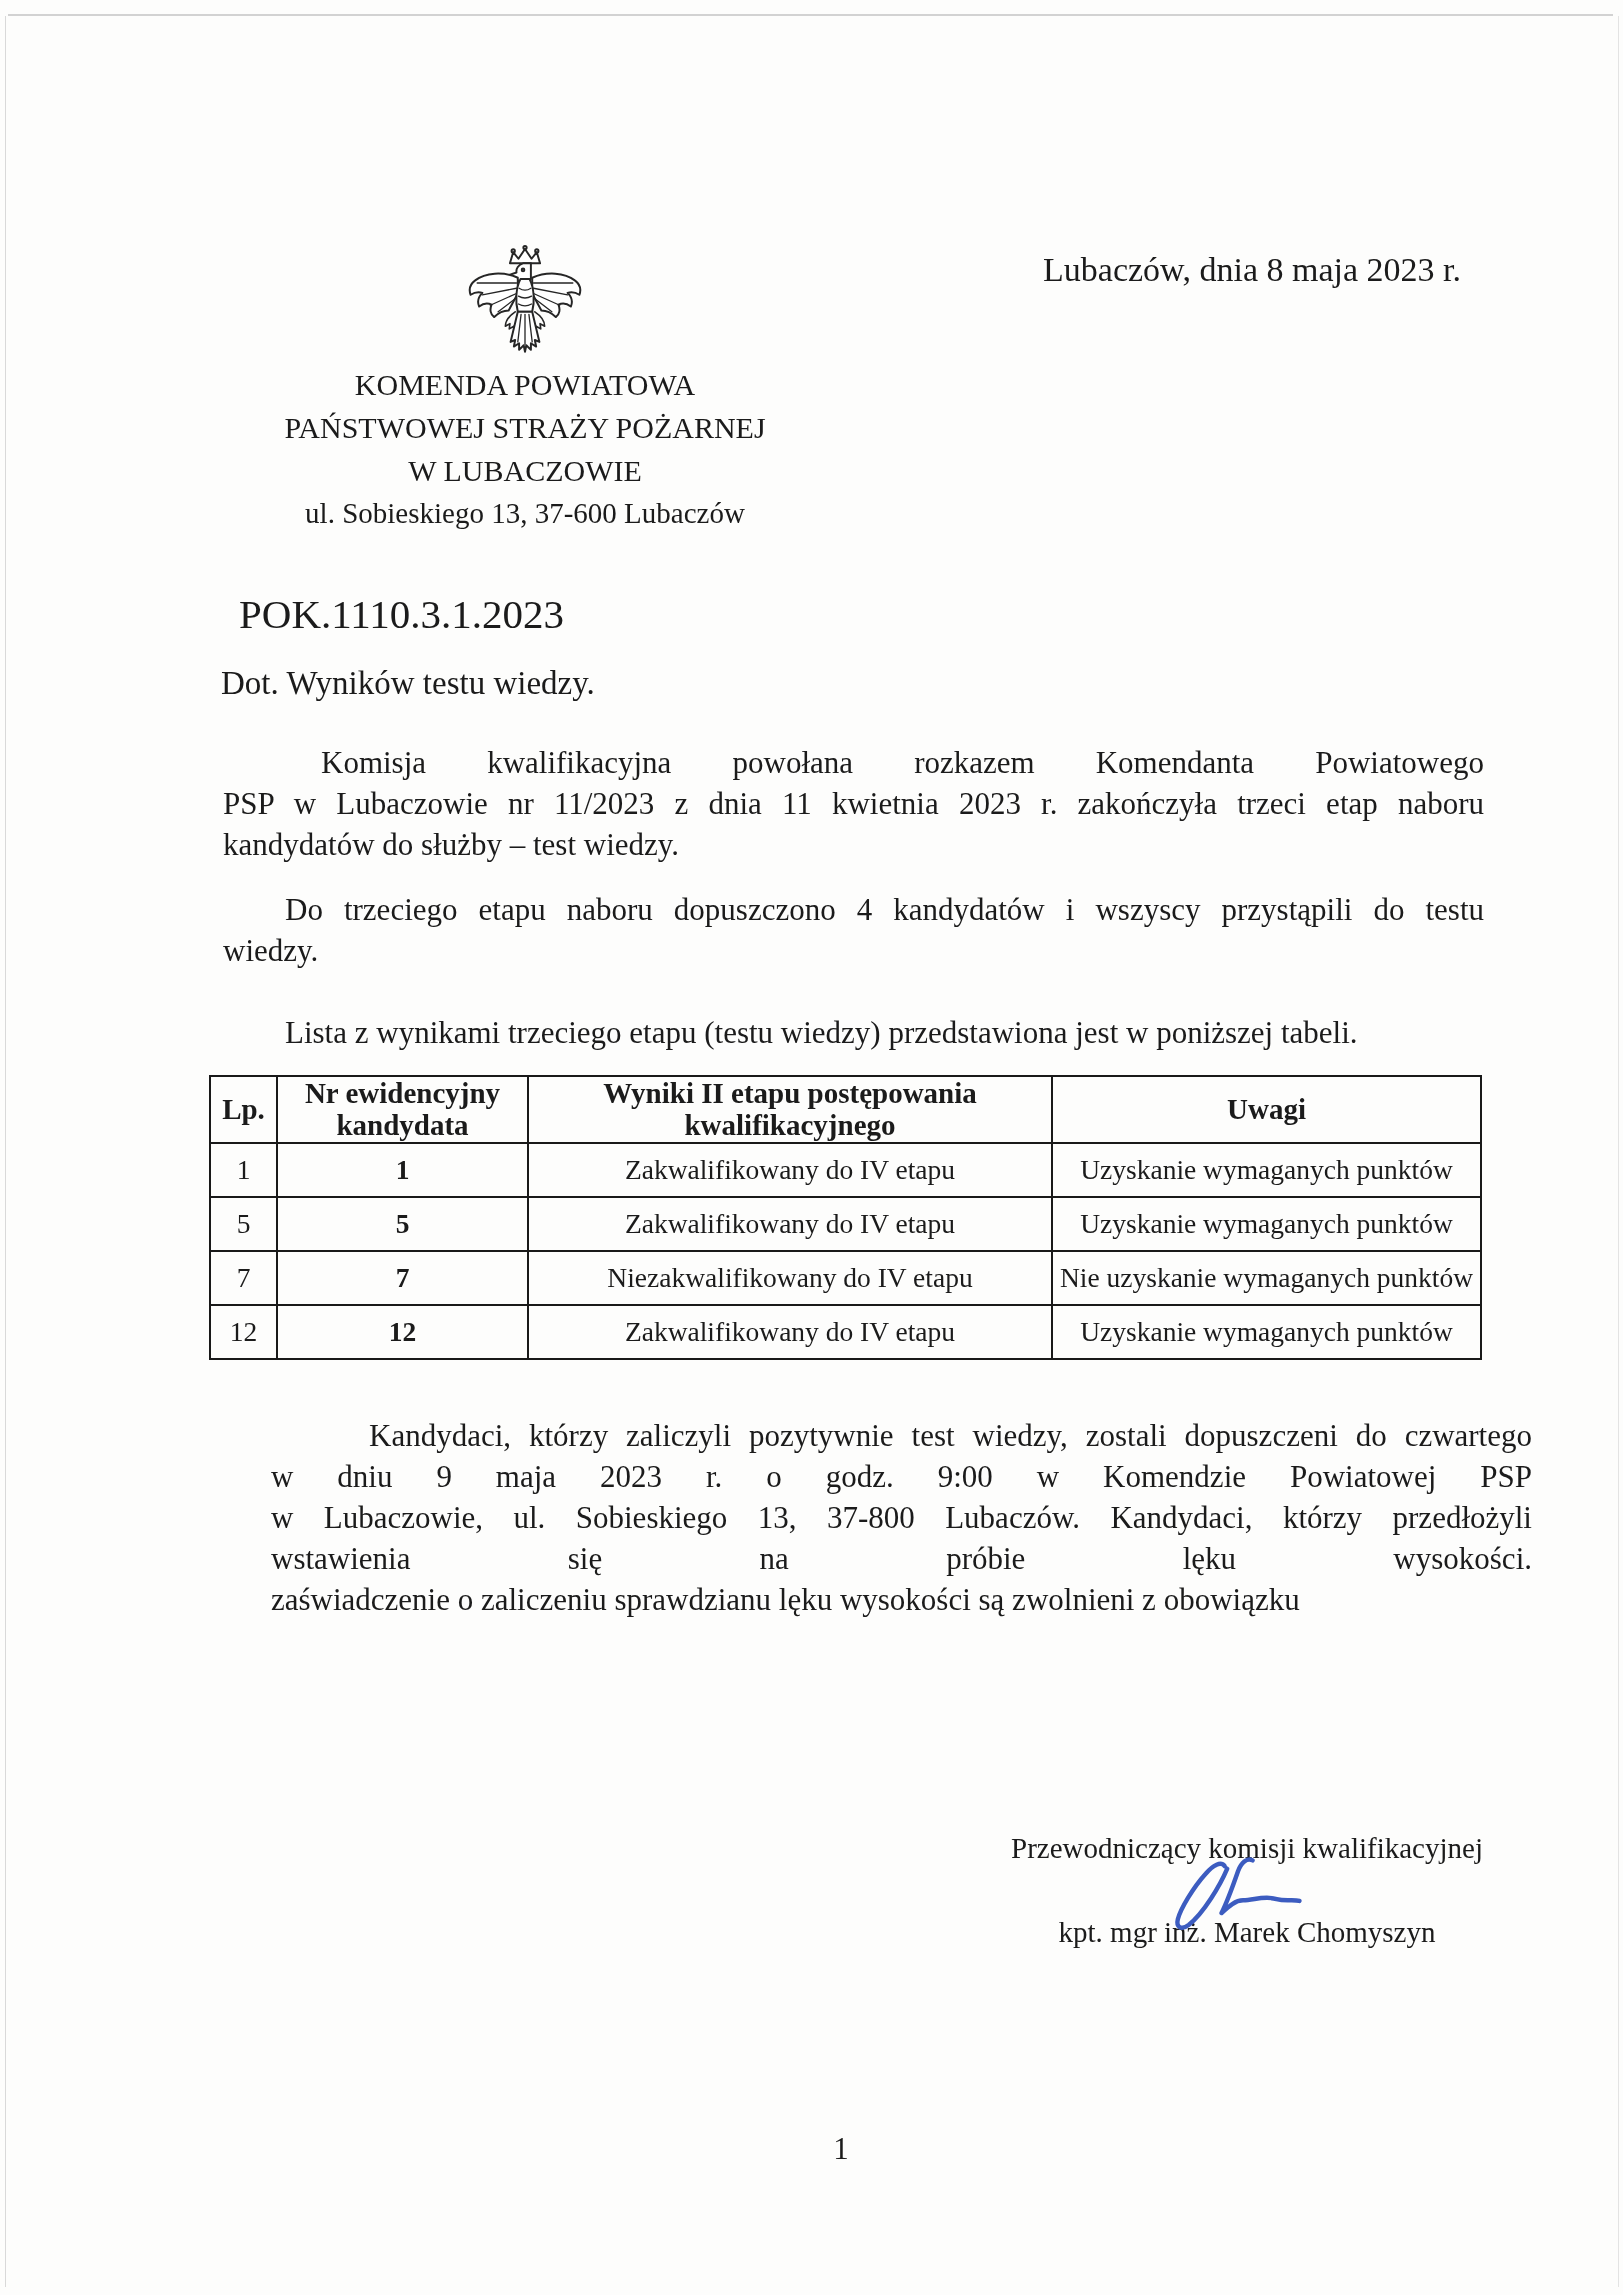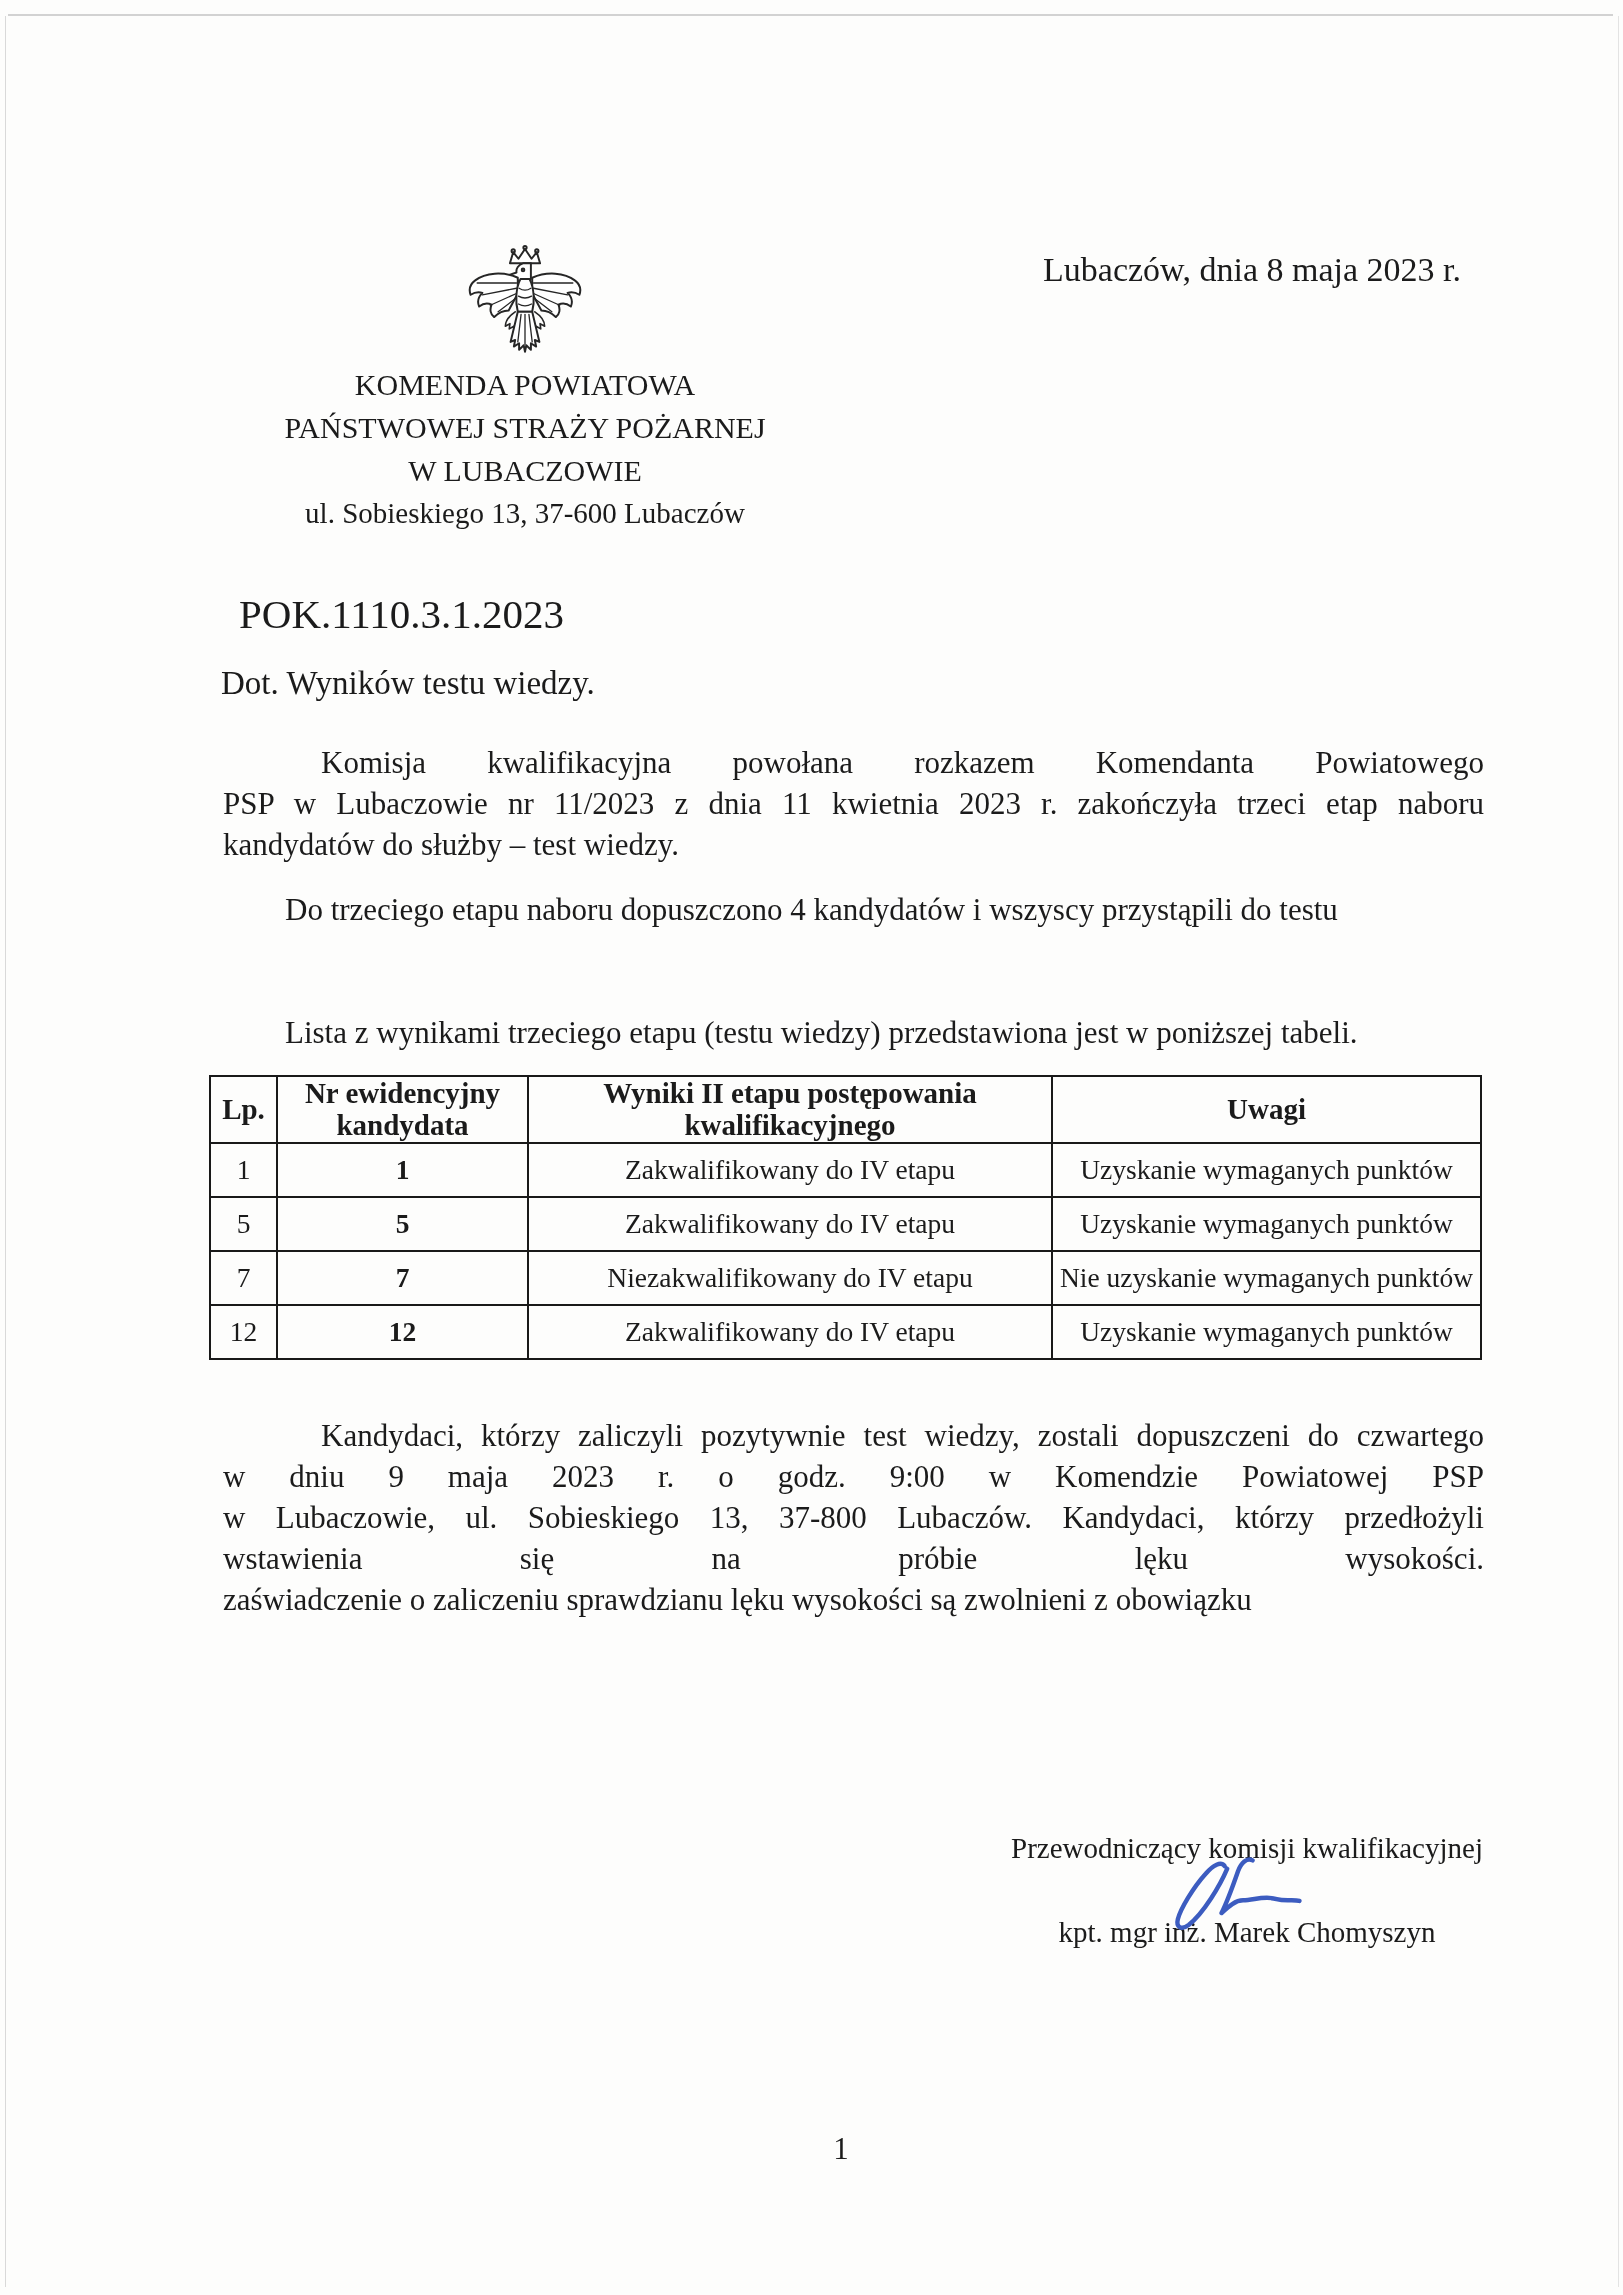--- a/index.html
+++ b/index.html
@@ -34,21 +34,21 @@
 
   .para { position:absolute; left:223px; width:1261px; font-size:31px; }
   .jline { line-height:41px; text-align:justify; text-align-last:justify; }
   .jline:last-child { text-align-last:left; }
   .indent-lg .jline:first-child { padding-left:98px; }
   .indent-sm .jline:first-child { padding-left:62px; }
   #para1 { top:742px; }
   #para2 { top:889px; }
   .lista { position:absolute; left:223px; top:1012px; width:1261px;
            font-size:31px; line-height:41px; text-indent:62px; }
-  #para3 { top:1415px; }
+  #para3 { top:1415px;margin-left:48px; }
 
   table.results {
     position:absolute; left:209px; top:1075px; width:1271px;
     border-collapse:collapse; table-layout:fixed;
     font-size:27.5px;
   }
   table.results th, table.results td {
     border:2.6px solid #191919;
     text-align:center; vertical-align:middle;
     padding:0 2.6px;
@@ -128,20 +128,21 @@
   <div class="subject">Dot. Wyników testu wiedzy.</div>
 
   <div id="para1" class="para indent-lg">
       <div class="jline">Komisja kwalifikacyjna powołana rozkazem Komendanta Powiatowego</div>
       <div class="jline">PSP w Lubaczowie nr 11/2023 z dnia 11 kwietnia 2023 r. zakończyła trzeci etap naboru</div>
       <div class="jline">kandydatów do służby – test wiedzy.</div>
     </div>
 
   <div id="para2" class="para indent-sm">
       <div class="jline">Do trzeciego etapu naboru dopuszczono 4 kandydatów i wszyscy przystąpili do testu</div>
+      <div class="jline">wiedzy.</div>
     </div>
 
   <div class="lista">Lista z wynikami trzeciego etapu (testu wiedzy) przedstawiona jest w poniższej tabeli.</div>
 
   <table class="results">
     <colgroup>
       <col style="width:67px">
         <col style="width:251px">
         <col style="width:524px">
         <col style="width:429px">

